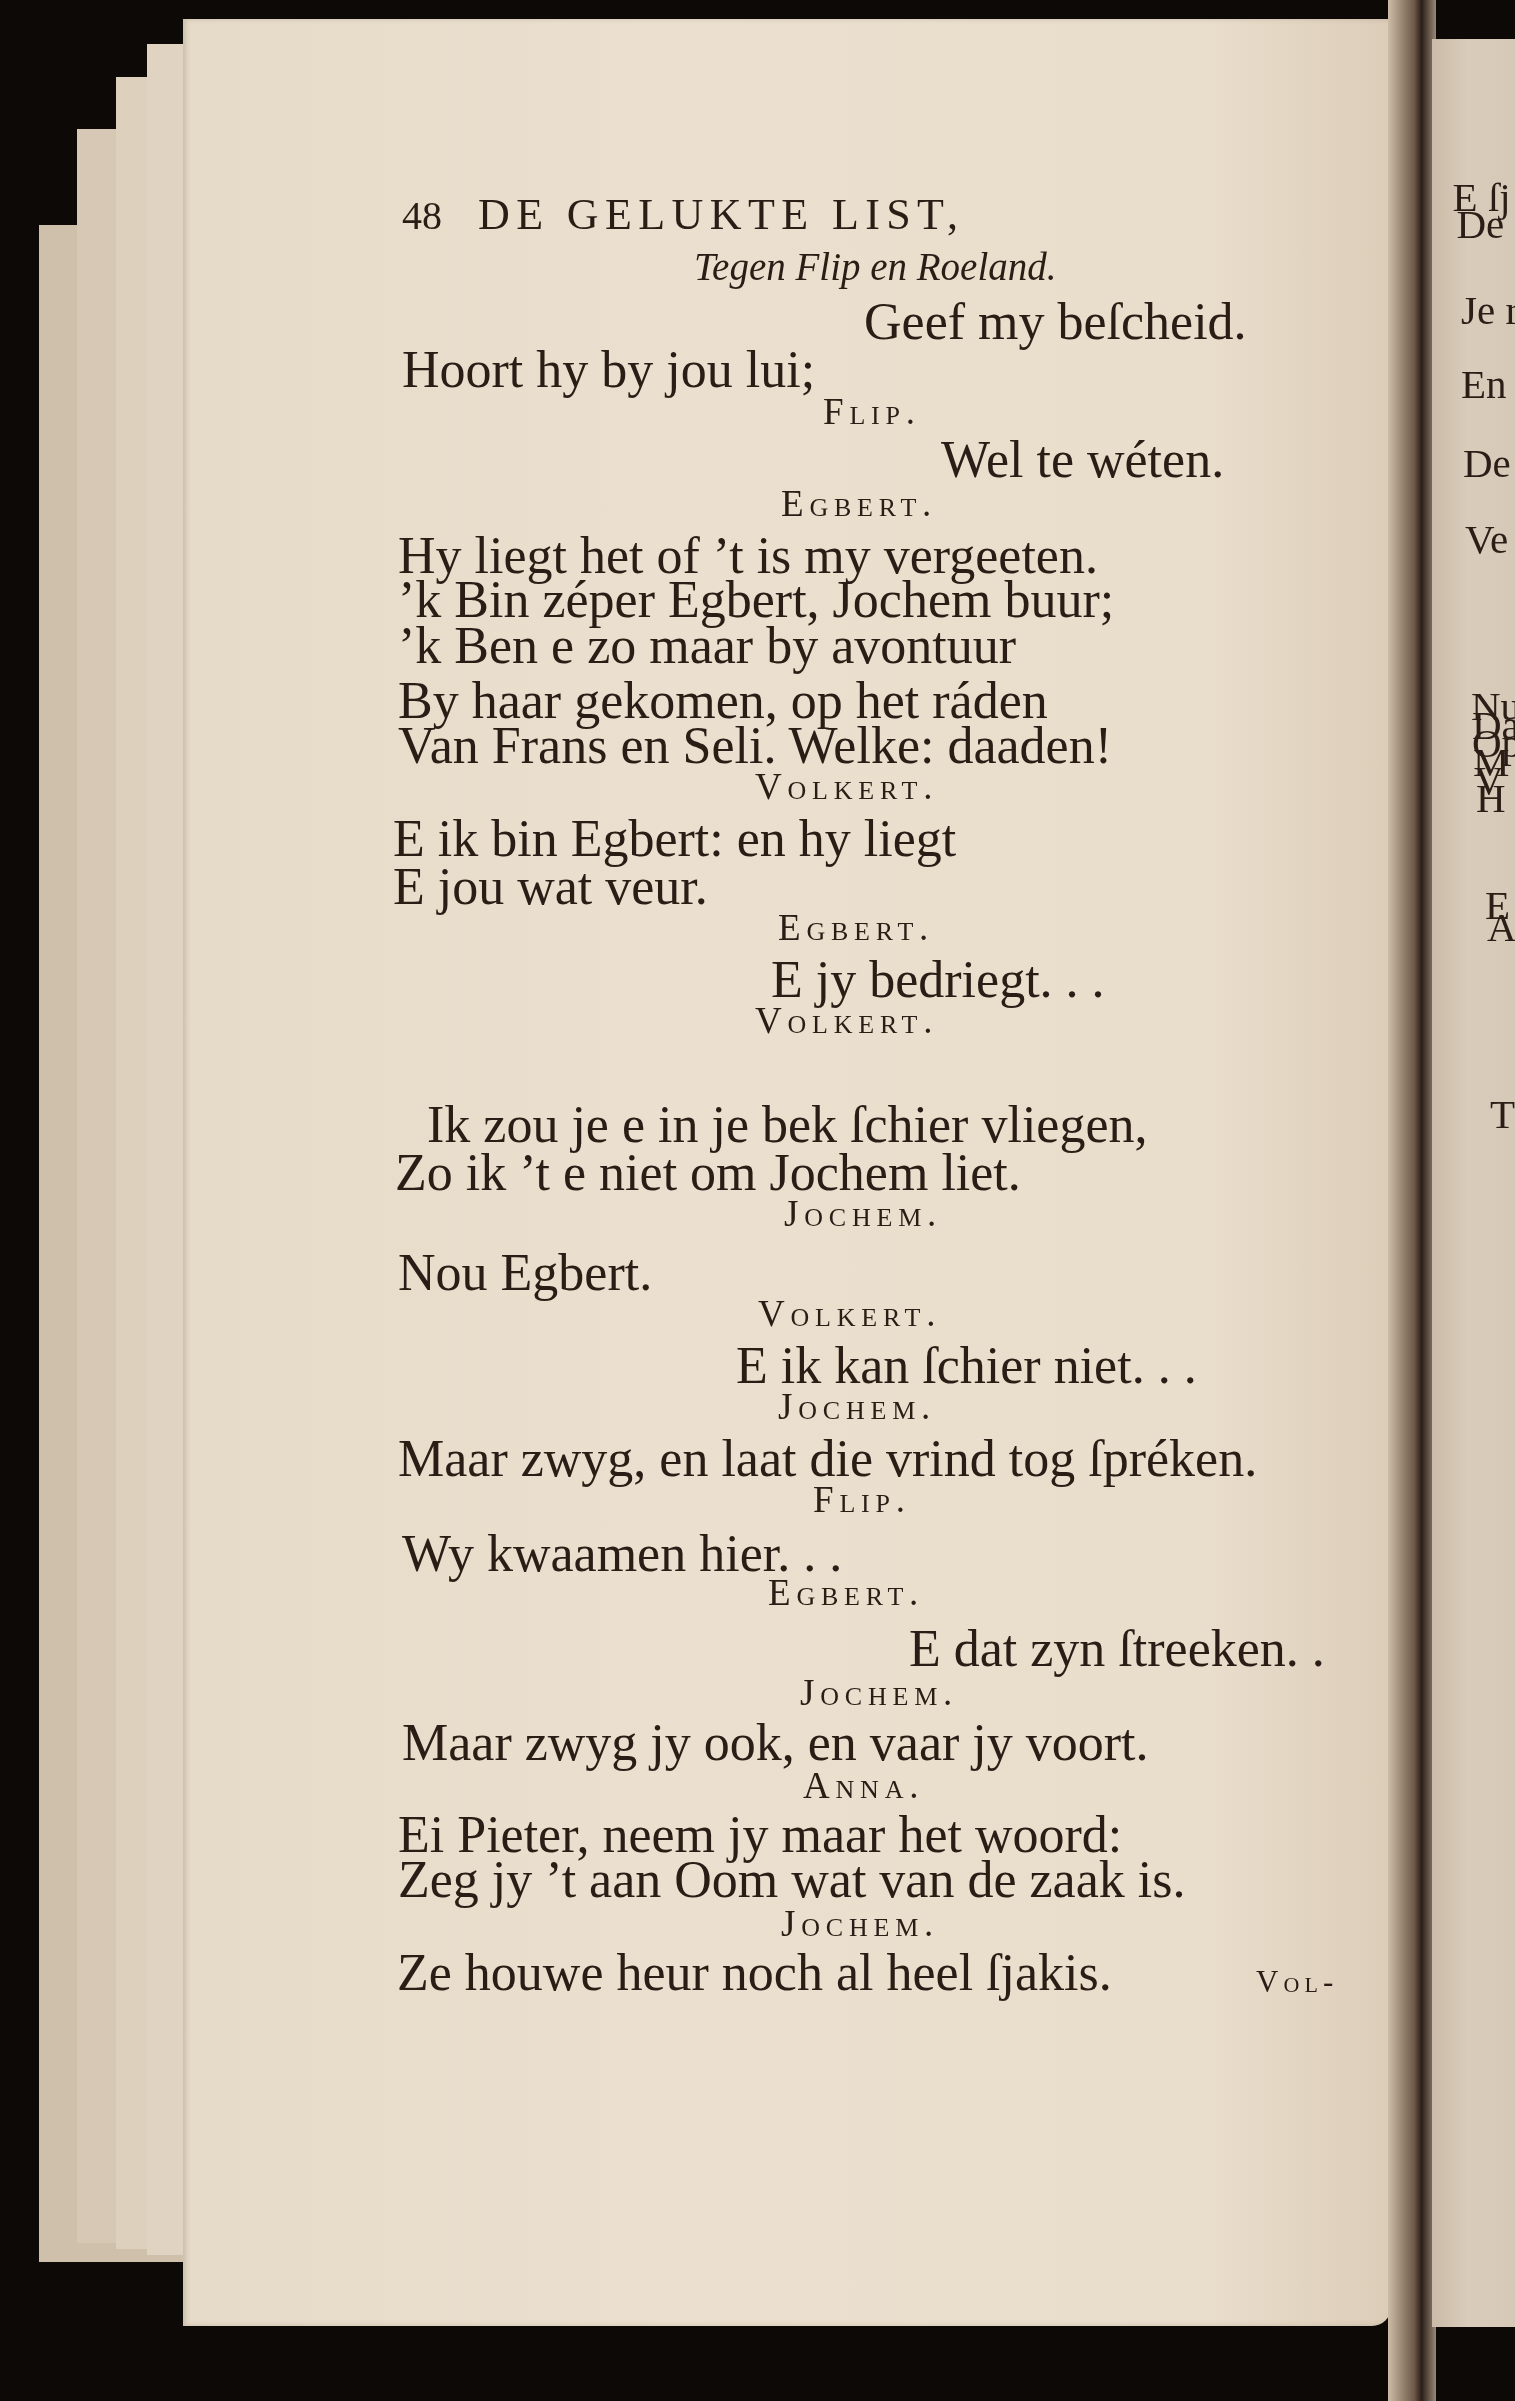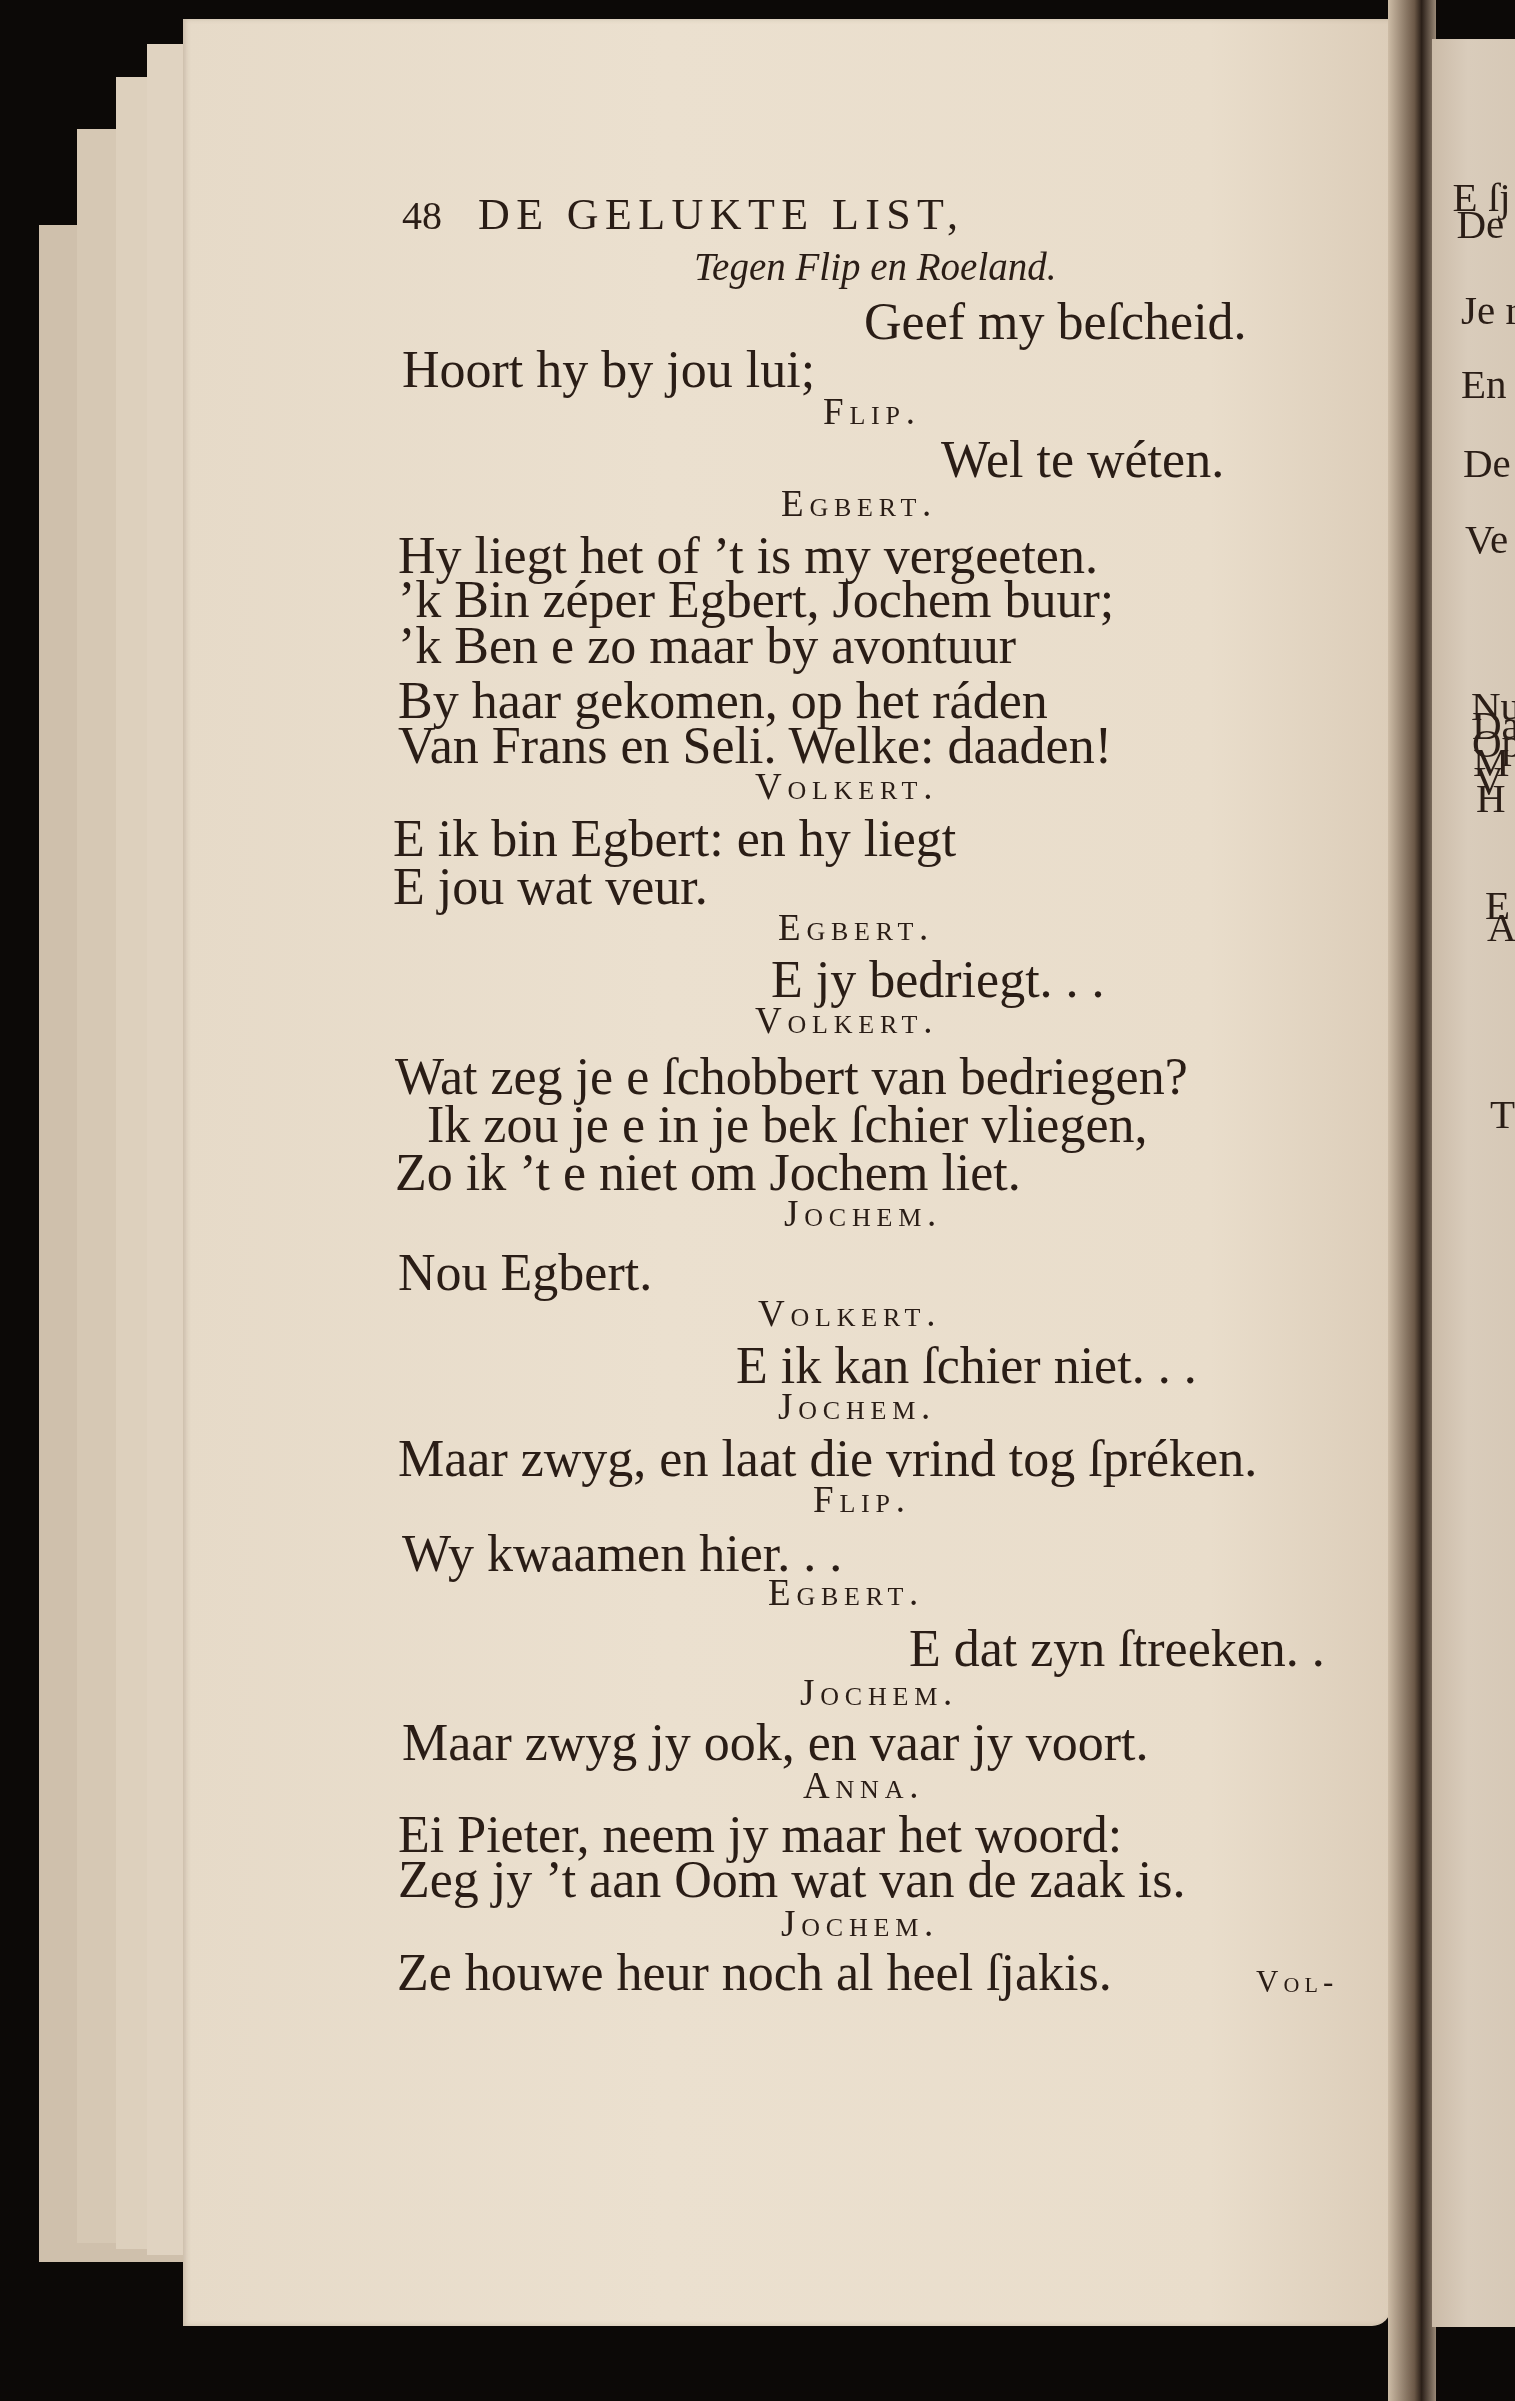--- a/index.html
+++ b/index.html
@@ -83,21 +83,20 @@
   <div class="line" style="left:398px;top:620px;">’k Ben e zo maar by avontuur</div>
   <div class="line" style="left:398px;top:574px;">’k Bin zéper Egbert, Jochem buur;</div>
   <div class="line" style="left:398px;top:675px;">By haar gekomen, op het ráden</div>
   <div class="line" style="left:398px;top:720px;">Van Frans en Seli. Welke: daaden!</div>
   <div class="line speaker" style="left:755px;top:768px;">Volkert.</div>
   <div class="line" style="left:393px;top:813px;">E ik bin Egbert: en hy liegt</div>
   <div class="line" style="left:393px;top:861px;">E jou wat veur.</div>
   <div class="line speaker" style="left:778px;top:909px;">Egbert.</div>
   <div class="line" style="left:771px;top:954px;">E jy bedriegt. . .</div>
   <div class="line speaker" style="left:755px;top:1002px;">Volkert.</div>
-  <div class="line" style="left:395px;top:1051px;">Wat zeg je e ſchobbert van bedriegen?</div>
   <div class="line" style="left:395px;top:1099px;margin-left:32px;">Ik zou je e in je bek ſchier vliegen,</div>
   <div class="line" style="left:395px;top:1147px;">Zo ik ’t e niet om Jochem liet.</div>
   <div class="line speaker" style="left:784px;top:1195px;">Jochem.</div>
   <div class="line" style="left:398px;top:1247px;">Nou Egbert.</div>
   <div class="line speaker" style="left:758px;top:1295px;">Volkert.</div>
   <div class="line" style="left:736px;top:1340px;">E ik kan ſchier niet. . .</div>
   <div class="line speaker" style="left:778px;top:1388px;">Jochem.</div>
   <div class="line" style="left:398px;top:1433px;">Maar zwyg, en laat die vrind tog ſpréken.</div>
   <div class="line speaker" style="left:813px;top:1481px;">Flip.</div>
   <div class="line" style="left:402px;top:1528px;">Wy kwaamen hier. . .</div>

